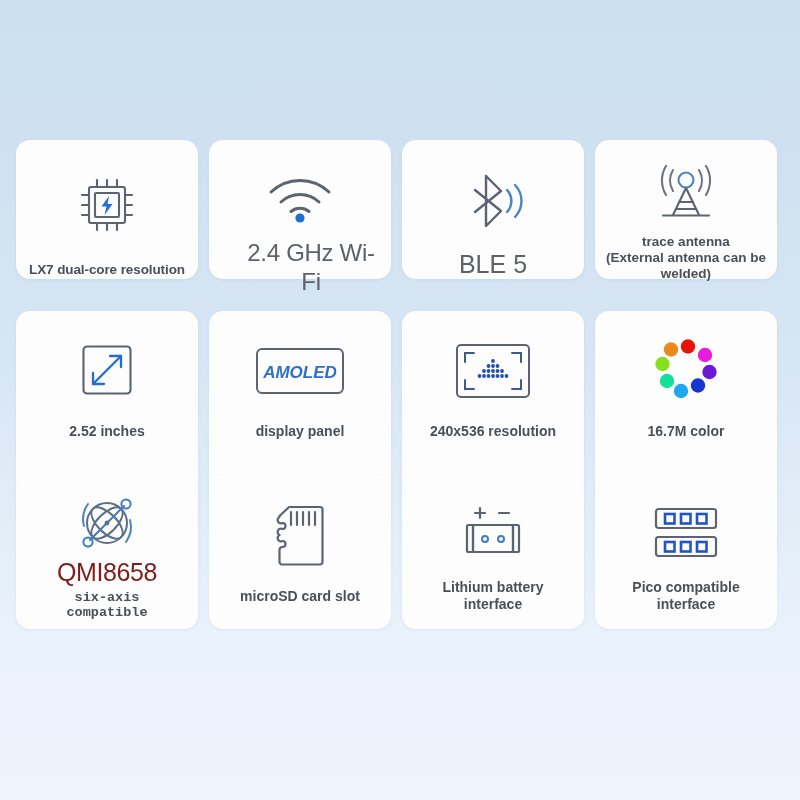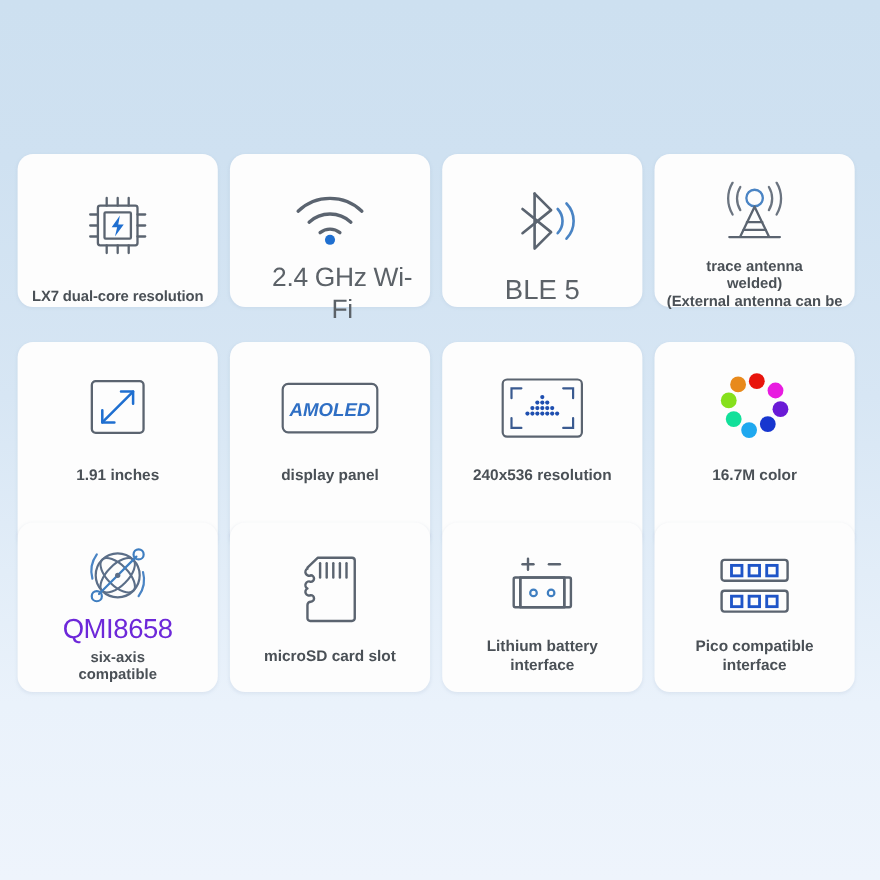--- a/index.html
+++ b/index.html
@@ -61,21 +61,21 @@
     line-height: 1.22;
     padding: 0 8px;
     width: 100%;
   }
 
   
   .lbl-sm   { font-size: 13.5px; font-weight: 700; letter-spacing: -0.1px; }
   .lbl-md   { font-size: 14px;   font-weight: 700; }
   .lbl-lg   { font-size: 24px;   font-weight: 400; color: #5c6268; letter-spacing: -0.3px; }
   .lbl-xl   { font-size: 25px;   font-weight: 400; color: #5c6268; letter-spacing: 0px; }
-  .lbl-qmi  { font-size: 25px;   font-weight: 400; color: #6d28d9; letter-spacing: -0.4px; }
+  .lbl-qmi  { font-size: 25px;   font-weight: 400; color: #7f1d1d; letter-spacing: -0.4px; }
 
   .sub-lbl { font-size: 13.5px; font-weight: 700; color: #4a5056; line-height: 1.18; }
 
   svg { display: block; }
 </style>
 </head>
 <body>
 
 <div class="grid row1" style="top:140px;">
 
@@ -145,40 +145,40 @@
           <path d="M53 1 A28 28 0 0 1 53 30" stroke="#6b7480"></path>
           <path d="M33 23 L20 50 M33 23 L46 50"></path>
           <line x1="26" y1="37" x2="40" y2="37"></line>
           <line x1="23" y1="44" x2="43" y2="44"></line>
           <line x1="10" y1="50.5" x2="56" y2="50.5"></line>
         </g>
       </svg>
     </div>
     <div class="card-label" style="margin-top:9px;">
       <div class="sub-lbl">trace antenna</div>
+      <div class="sub-lbl">(External antenna can be</div>
       <div class="sub-lbl">welded)</div>
-      <div class="sub-lbl">(External antenna can be</div>
     </div>
   </div>
 </div>
 
 <div class="grid row2" style="top:311px;">
 
   <div class="card">
     <div class="card-icon" style="height:92px;padding-top:26px;">
       <svg width="52" height="52" viewBox="0 0 52 52">
         <rect x="2.5" y="2.5" width="47" height="47" rx="3.5" fill="none" stroke="#5b6470" stroke-width="2.1"></rect>
         <g stroke="#1f6fd0" stroke-width="2.3" fill="none" stroke-linecap="round" stroke-linejoin="round">
           <line x1="12" y1="40" x2="40" y2="12"></line>
           <polyline points="29,12 40,12 40,23"></polyline>
           <polyline points="23,40 12,40 12,29"></polyline>
         </g>
       </svg>
     </div>
-    <div class="card-label lbl-md" style="margin-top:20px;">1.91 inches</div>
+    <div class="card-label lbl-md" style="margin-top:20px;">2.52 inches</div>
   </div>
 
   <div class="card">
     <div class="card-icon" style="height:92px;padding-top:28px;">
       <svg width="90" height="48" viewBox="0 0 90 48">
         <rect x="2" y="2" width="86" height="44" rx="5" fill="none" stroke="#5b6470" stroke-width="2"></rect>
         <text x="45" y="31" text-anchor="middle" font-family="Liberation Sans, sans-serif" font-size="17" font-style="italic" font-weight="700" fill="#2f6fc4">AMOLED</text>
       </svg>
     </div>
     <div class="card-label lbl-md" style="margin-top:20px;">display panel</div>
@@ -246,21 +246,21 @@
           <path d="M14 12 A26 26 0 0 0 10 34" stroke="#4a84c4" stroke-width="2"></path>
           <path d="M52 50 A26 26 0 0 0 56 28" stroke="#4a84c4" stroke-width="2"></path>
           <line x1="16" y1="48" x2="50" y2="14" stroke="#3f7ec0" stroke-width="2"></line>
         </g>
         <circle cx="52" cy="12" r="4.6" fill="none" stroke="#3f7ec0" stroke-width="2"></circle>
         <circle cx="14" cy="50" r="4.6" fill="none" stroke="#3f7ec0" stroke-width="2"></circle>
         <circle cx="33" cy="31" r="2.4" fill="#5b6e88"></circle>
       </svg>
     </div>
     <div class="card-label lbl-qmi" style="margin-top:6px;">QMI8658</div>
-    <div class="card-label" style="margin-top:2px;">
+    <div class="card-label" style="margin-top:2px;font-family:Liberation Mono, monospace;">
       <div class="sub-lbl">six-axis</div>
       <div class="sub-lbl">compatible</div>
     </div>
   </div>
 
   <div class="card">
     <div class="card-icon" style="height:100px;padding-top:22px;">
       <svg width="48" height="62" viewBox="0 0 48 62">
         <path d="M13 2 H44 A2.5 2.5 0 0 1 46.5 4.5 V57 A2.5 2.5 0 0 1 44 59.5 H6
                  A2.5 2.5 0 0 1 3.5 57 V45 A3 3 0 0 1 6.5 42 A3 3 0 0 0 6.5 36

